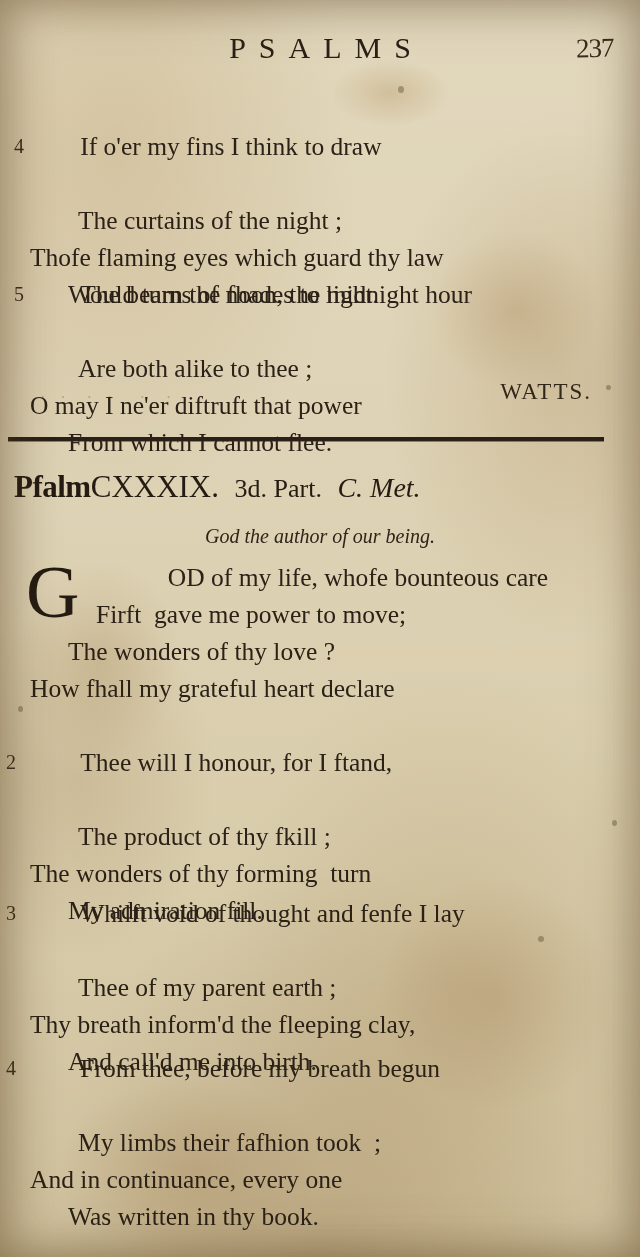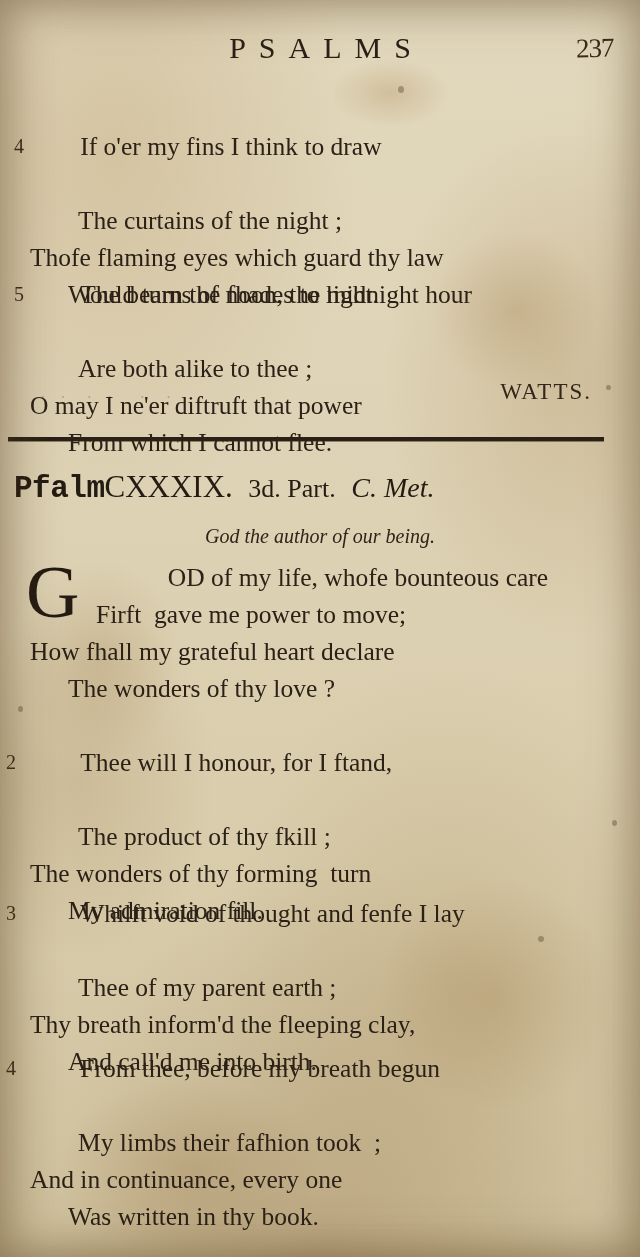--- a/index.html
+++ b/index.html
@@ -117,21 +117,21 @@
   
   .psalm-head {
     position: absolute;
     left: 14px;
     width: 612px;
     font-size: 31px;
     color: #241b12;
     white-space: nowrap;
   }
   .psalm-head .blk {
-    font-family: Liberation Mono, monospace;
+    font-family: Liberation Serif, serif;
     font-weight: bold;
     letter-spacing: -0.5px;
   }
   .psalm-head .num {
     letter-spacing: 0px;
   }
   .psalm-head .part {
     font-size: 26px;
   }
   .psalm-head .meter {
@@ -224,22 +224,22 @@
   <div class="psalm-head" style="top:456px;">
     <span class="blk">Pfalm</span><span class="num">CXXXIX.</span>&nbsp;&nbsp;<span class="part">3d. Part.</span>&nbsp;&nbsp;<span class="meter">C. Met.</span>
   </div>
 
   <div class="subtitle" style="top:512px;">God the author of our being.</div>
 
   <div class="stanza" style="top:546px;">
     <div class="dropcap" style="top:2px;">G</div>
     <div class="vline" style="padding-left:76px;text-align:center;">OD of my life, whofe bounteous care</div>
     <div class="vline" style="padding-left:96px;">Firft  gave me power to move;</div>
+    <div class="vline ind-b">The wonders of thy love ?</div>
     <div class="vline ind-a">How fhall my grateful heart declare</div>
-    <div class="vline ind-b">The wonders of thy love ?</div>
   </div>
 
   <div class="stanza" style="top:694px;">
     <div class="vline ind0">
       <span class="vnum" style="left:6px;">2</span><span>Thee will I honour, for I ftand,</span>
     </div>
     <div class="vline ind1">The product of thy fkill ;</div>
     <div class="vline ind-a">The wonders of thy forming  turn</div>
     <div class="vline ind-b">My admiration fill.</div>
   </div>

